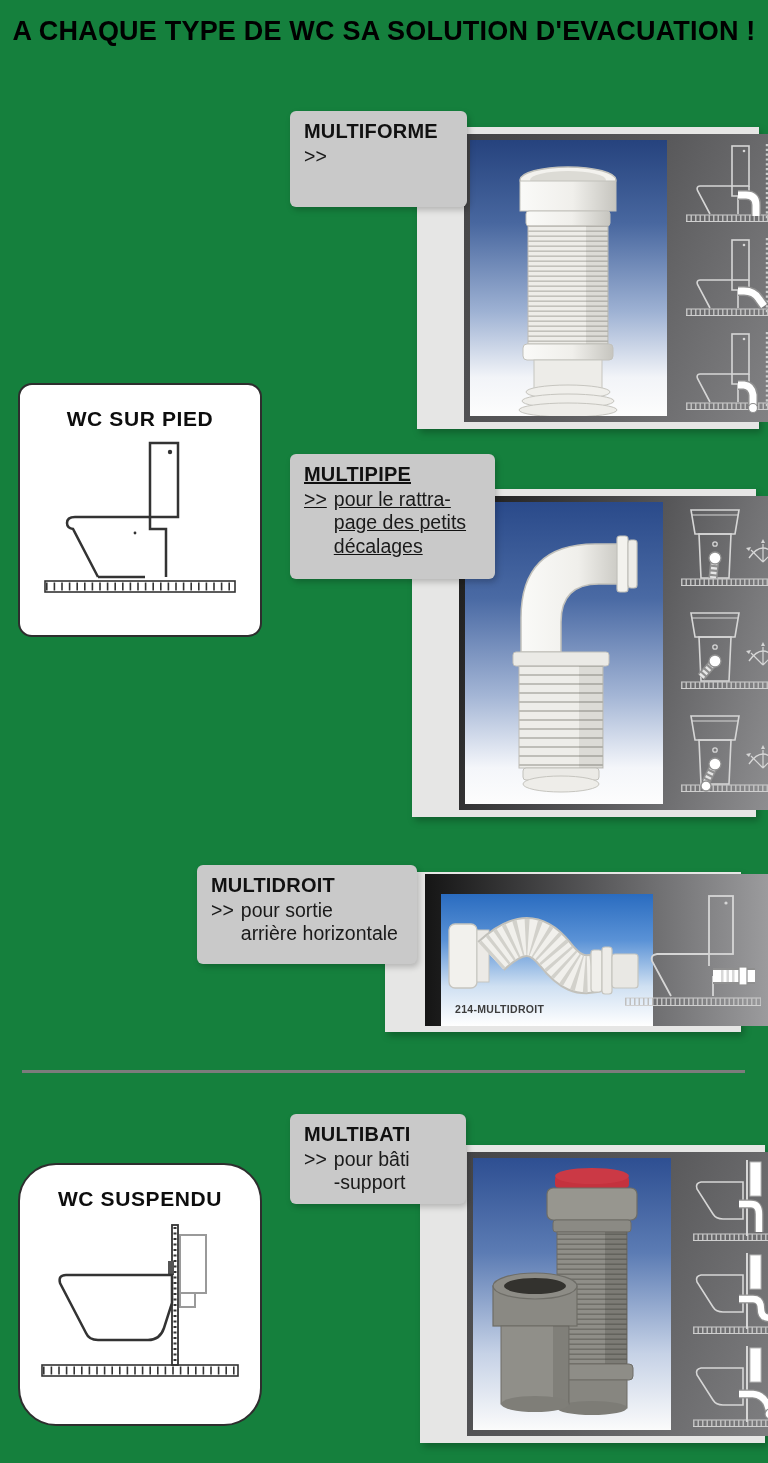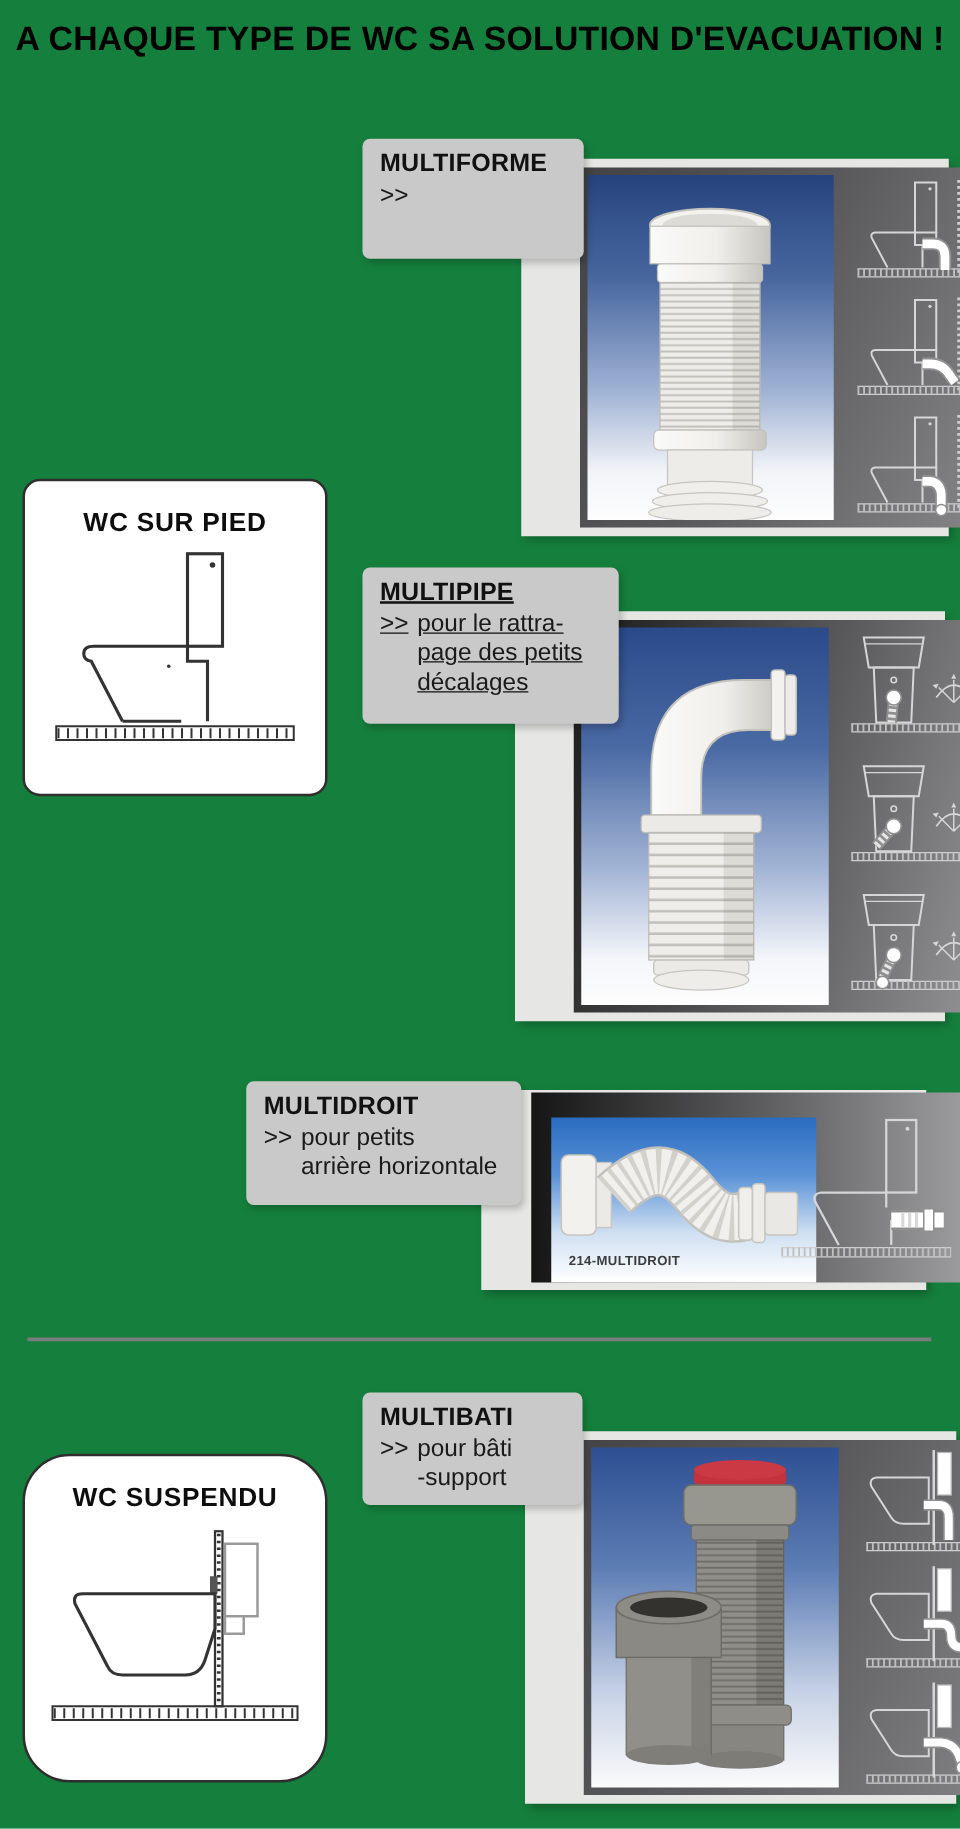--- a/index.html
+++ b/index.html
@@ -262,21 +262,21 @@
         </svg>
       </div>
     </div>
   </div>
 
   <div class="bubble" id="bubble-multidroit">
     <div class="bubble-name">MULTIDROIT</div>
     <div class="tag">
       <span class="prefix">&gt;&gt;</span>
       <span class="lines">
-        <span>pour petits</span>
+        <span>pour sortie</span>
         <span>arrière horizontale</span>
       </span>
     </div>
   </div>
 
   <div class="panel" id="panel-multidroit">
     <div class="panel-inner">
       <div class="photo">
         <svg viewBox="0 0 212 132">
           <rect x="8" y="30" width="28" height="64" rx="6" fill="#f2f1ed" stroke="#c6c5bf" stroke-width="1.3"></rect>

